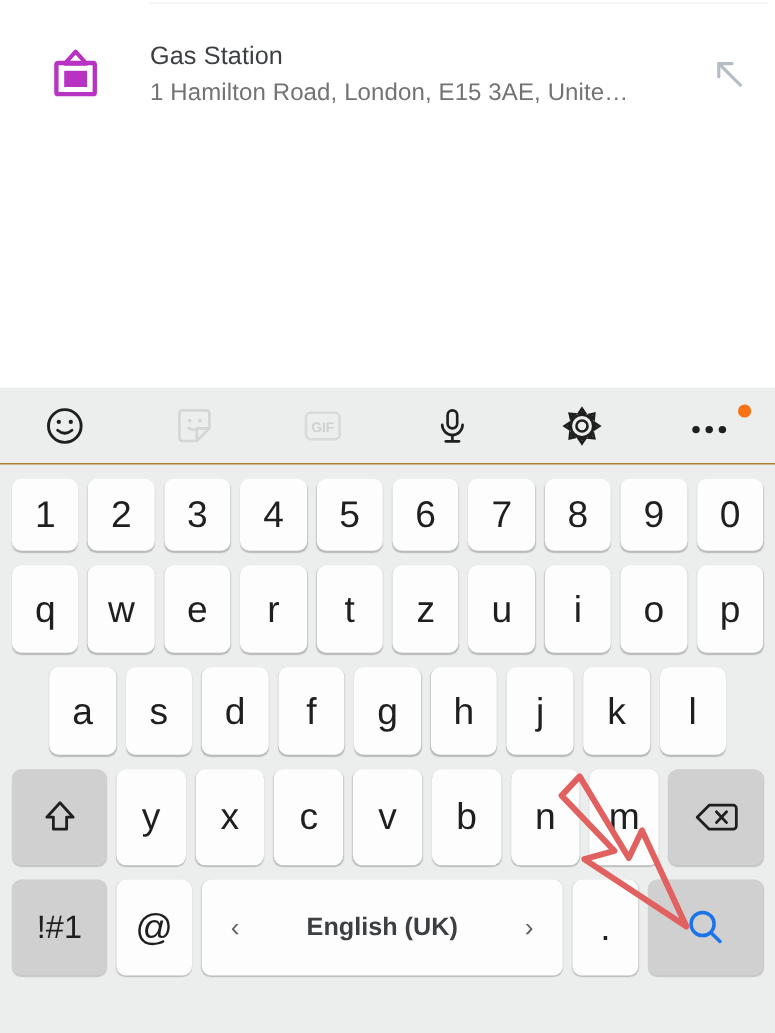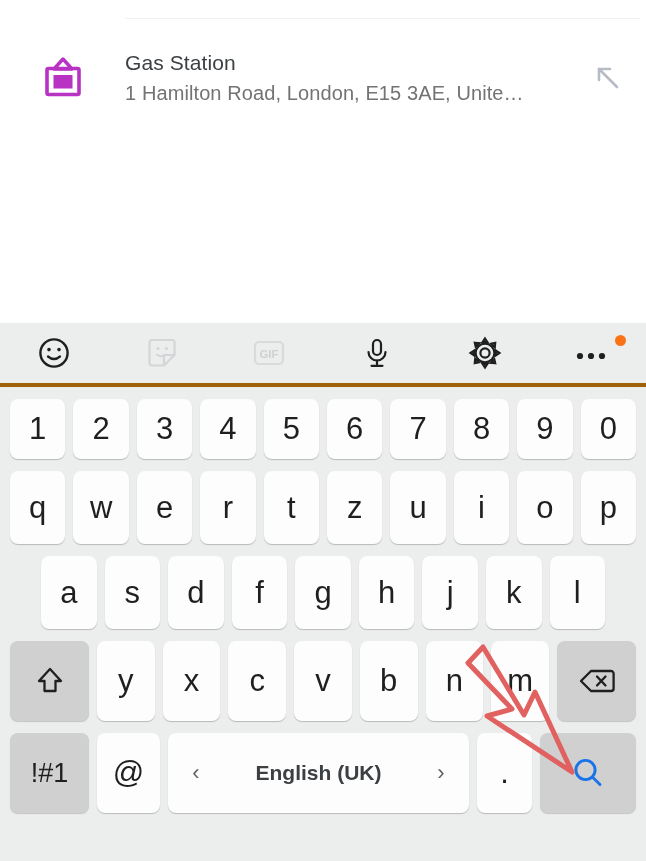--- a/index.html
+++ b/index.html
@@ -9,21 +9,20 @@
     background: #ffffff;
     overflow: hidden;
   }
   #screen { position: relative; width: 646px; height: 861px; }
 
   
   .panel {
     position: absolute; left: 0; top: 0;
     width: 646px; height: 366px;
     background: #ffffff;
-    margin-top: 16px;
   }
   .panel-divider {
     position: absolute; left: 125px; top: 2px;
     width: 515px; height: 1px;
     background: #f0f1f4;
   }
   .suggestion-row {
     position: absolute; left: 0; top: 22px;
     width: 646px; height: 78px;
     display: flex; align-items: center;
@@ -50,21 +49,21 @@
   
   .keyboard {
     position: absolute; left: 0; top: 323px;
     width: 646px; height: 538px;
     background: #eceded;
   }
   .kb-toolbar {
     position: relative;
     height: 64px; width: 646px;
     display: flex; align-items: center;
-    border-bottom: 4px solid #a16207;
+    border-bottom: 1px solid #a16207;
   }
   .kb-tool {
     flex: 1 1 0; height: 64px;
     display: flex; align-items: center; justify-content: center;
     position: relative;
   }
   .badge-dot {
     position: absolute; width: 11px; height: 11px;
     border-radius: 50%; top: 14px; right: 20px;
   }

